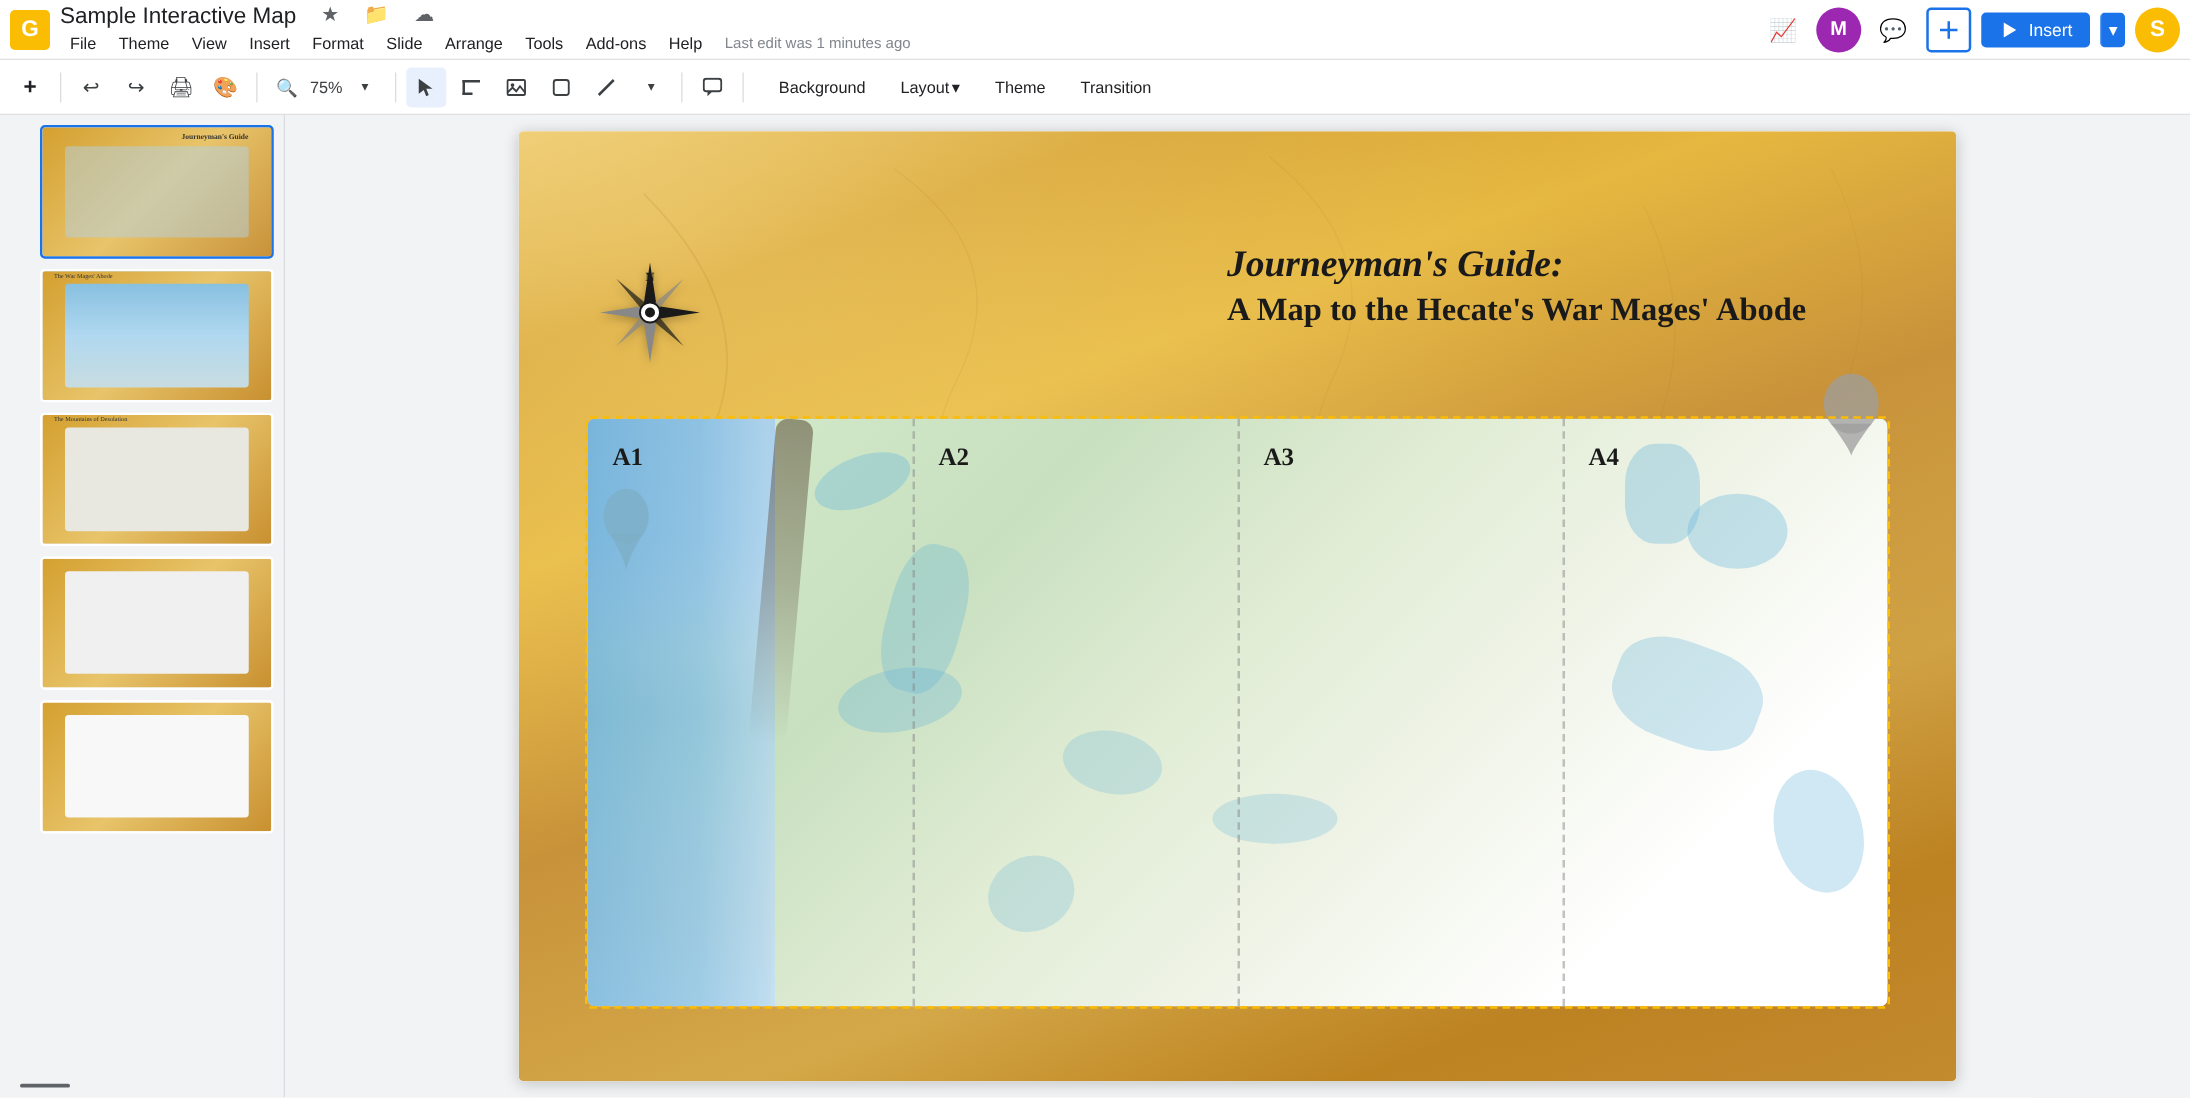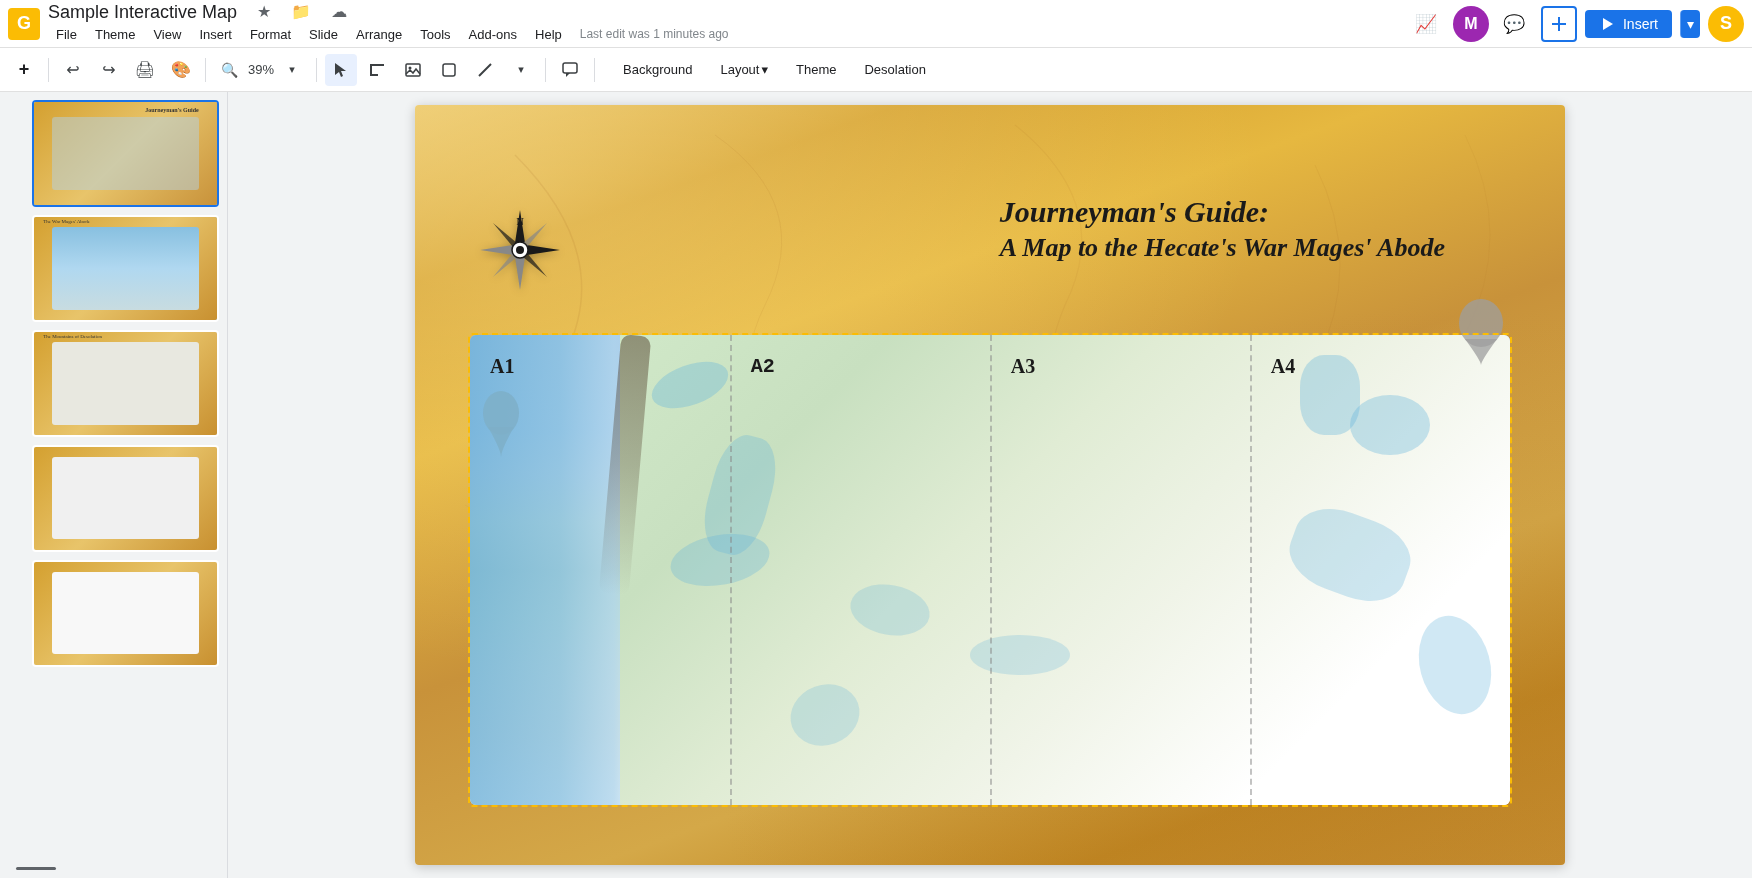--- a/index.html
+++ b/index.html
@@ -212,21 +212,20 @@
     }
     .map-title-main {
       font-size: 30px;
       font-weight: bold;
       font-style: italic;
       display: block;
     }
     .map-title-sub {
       font-size: 26px;
       font-weight: bold;
-      font-style: italic;
       display: block;
       margin-top: 4px;
     }
 
     
     .grid-label {
       position: absolute;
       font-size: 20px;
       font-weight: bold;
       color: #1a1a1a;
@@ -335,21 +334,21 @@
     <span>+</span>
   </button>
   <div class="tb-separator"></div>
   <button class="tb-btn" title="Undo">↩</button>
   <button class="tb-btn" title="Redo">↪</button>
   <button class="tb-btn">🖨</button>
   <button class="tb-btn">🎨</button>
   <div class="tb-separator"></div>
   <div class="zoom-area">
     <button class="tb-btn" style="font-size:14px;">🔍</button>
-    <span style="font-size:13px;color:#3c4043;">39%</span>
+    <span style="font-size:13px;color:#3c4043;">75%</span>
     <button class="tb-btn" style="font-size:11px;">▾</button>
   </div>
   <div class="tb-separator"></div>
   <button class="tb-btn tb-btn-active">
     <svg width="16" height="16" viewBox="0 0 16 16">
         <polygon points="2,1 2,13 6,10 8,15 10,14 8,9 13,9" fill="#3c4043"></polygon>
       </svg>
   </button>
   <button class="tb-btn">
     <svg width="16" height="16" viewBox="0 0 16 16">
@@ -384,21 +383,21 @@
       </svg>
   </button>
   <div class="tb-separator"></div>
   <div class="toolbar-right-btns">
     <button class="toolbar-menu-btn">Background</button>
     <div class="toolbar-menu-btn toolbar-menu-btn-with-arrow">
       <span>Layout</span>
       <span>▾</span>
     </div>
     <button class="toolbar-menu-btn">Theme</button>
-    <button class="toolbar-menu-btn">Desolation</button>
+    <button class="toolbar-menu-btn">Transition</button>
   </div>
 </div>
 
 <div class="main-layout">
 
   <div class="slide-panel">
 
     <div class="slide-item-wrapper">
 
       <div class="slide-thumb active" style="width:100%;">
@@ -532,21 +531,21 @@
         <div style="position:absolute;left:500px;top:300px;width:100px;height:40px;background:rgba(100,180,220,0.25);border-radius:50%;"></div>
         <div style="position:absolute;left:320px;top:350px;width:70px;height:60px;background:rgba(100,180,220,0.25);border-radius:50%;transform:rotate(-20deg);"></div>
 
         <div style="position:absolute;left:140px;top:0;width:30px;height:260px;background:linear-gradient(180deg,rgba(80,60,40,0.5),rgba(80,60,40,0.3),transparent);border-radius:10px;transform:rotate(5deg);"></div>
 
         <div class="vdivider" style="left:25%;"></div>
         <div class="vdivider" style="left:50%;"></div>
         <div class="vdivider" style="left:75%;"></div>
 
         <div class="grid-label" style="top:20px;left:20px;">A1</div>
-        <div class="grid-label" style="top:20px;left:27%;font-family:Liberation Mono, monospace;">A2</div>
+        <div class="grid-label" style="top:20px;left:27%;">A2</div>
         <div class="grid-label" style="top:20px;left:52%;">A3</div>
         <div class="grid-label" style="top:20px;left:77%;">A4</div>
 
         <div style="position:absolute;left:10px;top:50px;width:42px;height:75px;">
           <svg width="42" height="75" viewBox="0 0 42 75">
             <ellipse cx="21" cy="28" rx="18" ry="22" fill="#7eafc8" opacity="0.85"></ellipse>
             <path d="M8,42 Q21,65 21,72 Q21,65 34,42" fill="#7eafc8" opacity="0.85"></path>
           </svg>
         </div>
       </div>

